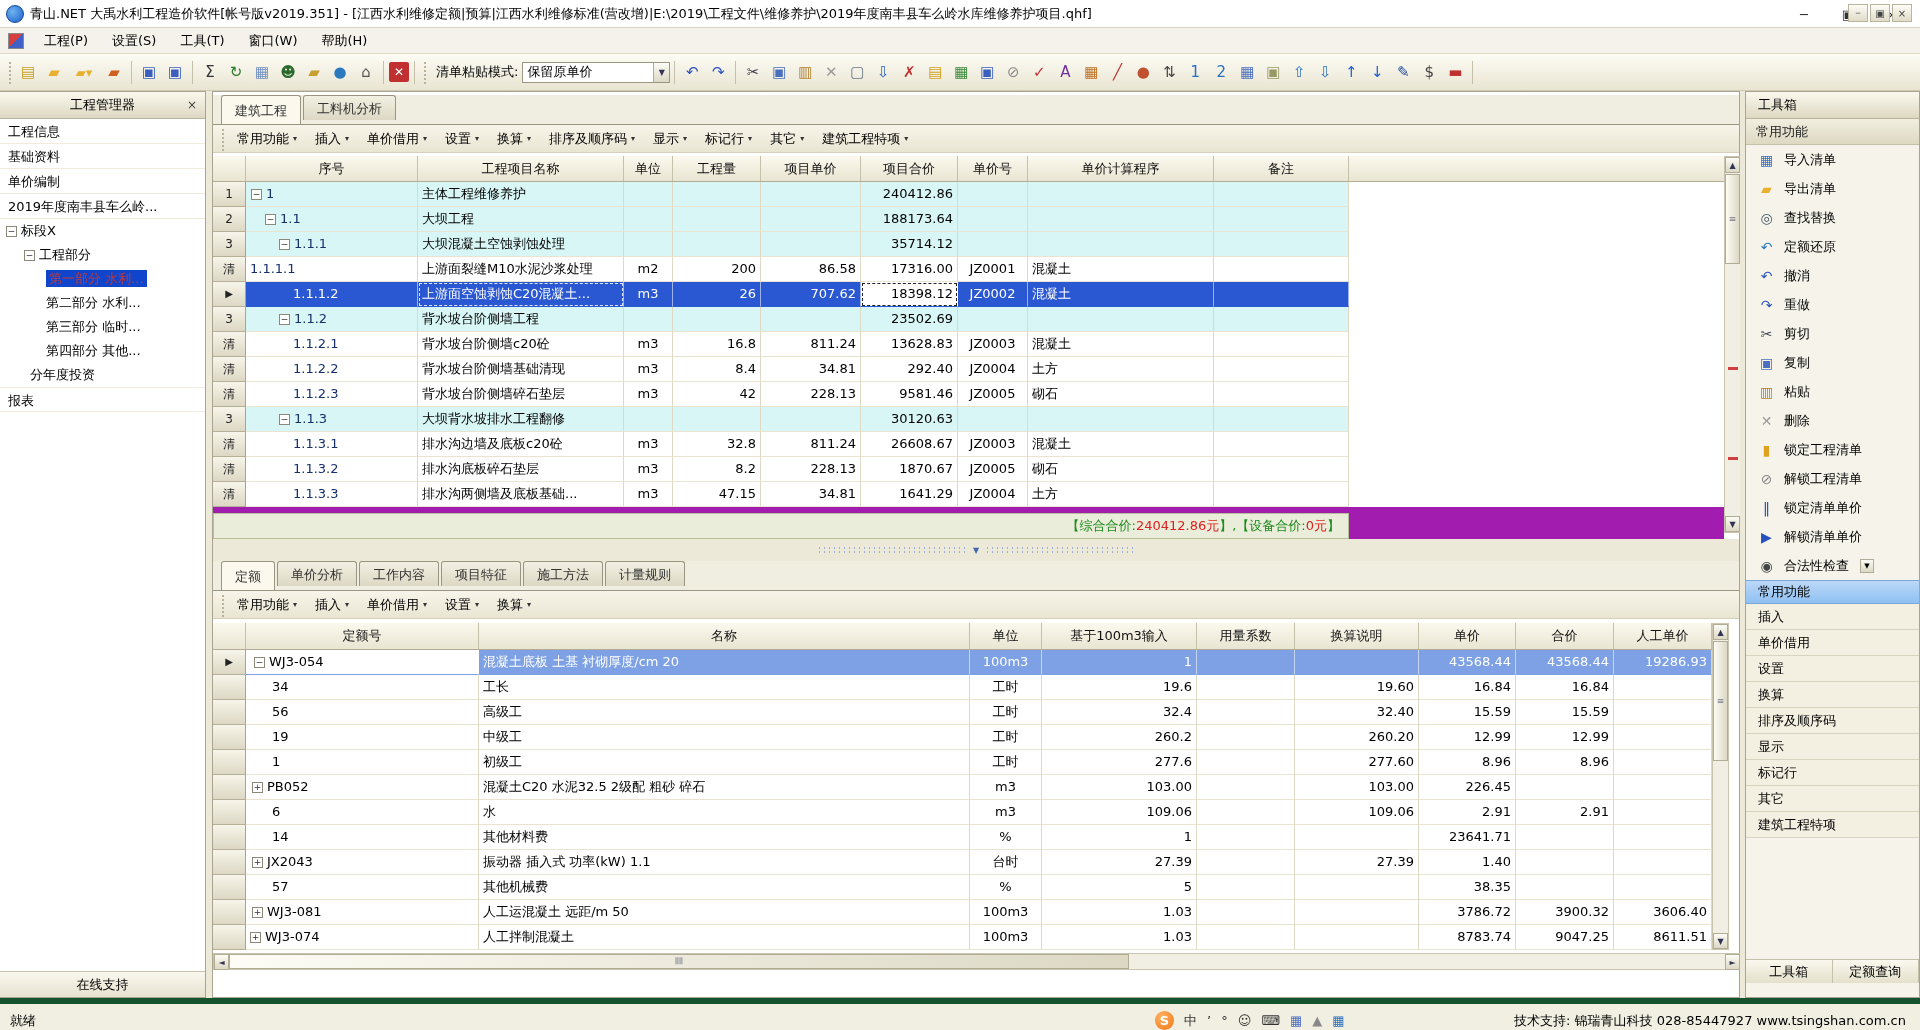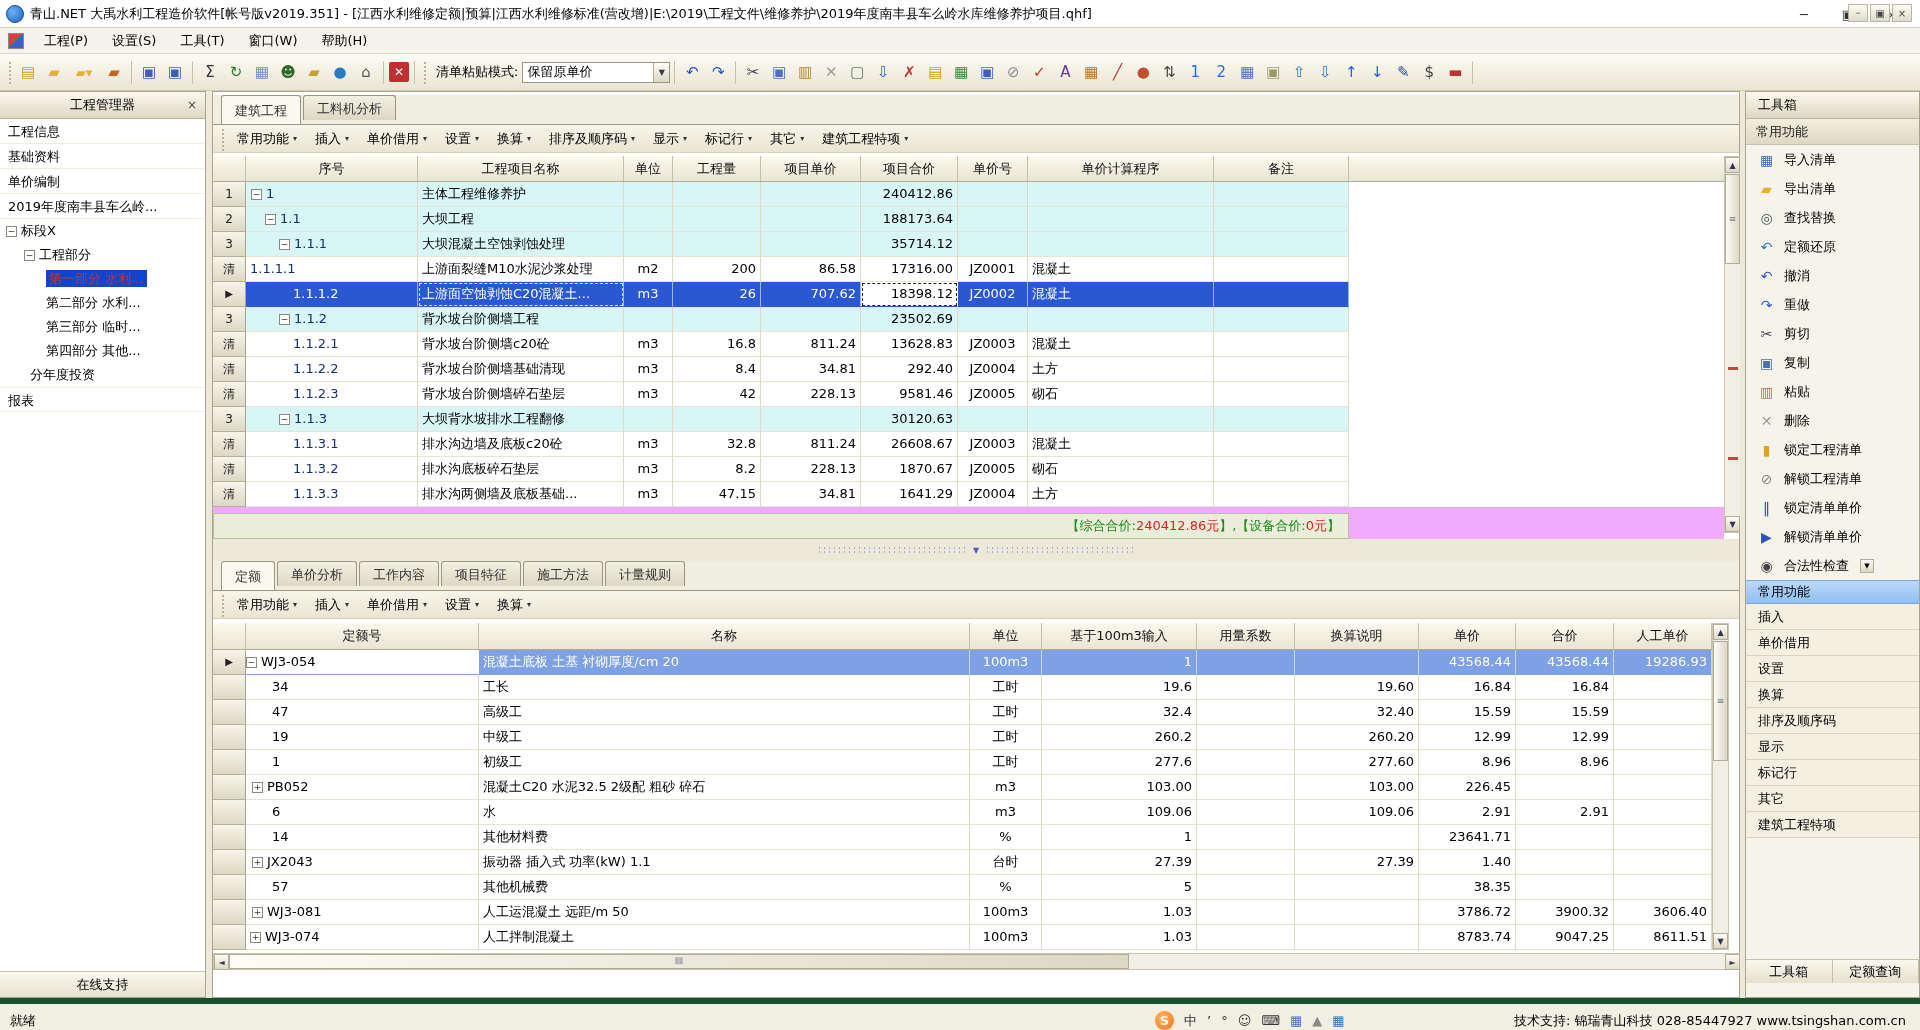--- a/index.html
+++ b/index.html
@@ -210,21 +210,21 @@
       <span class="ritem">单价借用<span class="dar">▾</span></span>
       <span class="ritem">设置<span class="dar">▾</span></span>
       <span class="ritem">换算<span class="dar">▾</span></span>
       <span class="ritem">排序及顺序码<span class="dar">▾</span></span>
       <span class="ritem">显示<span class="dar">▾</span></span>
       <span class="ritem">标记行<span class="dar">▾</span></span>
       <span class="ritem">其它<span class="dar">▾</span></span>
       <span class="ritem">建筑工程特项<span class="dar">▾</span></span>
     </div>
 
-  <div style="position:absolute;left:0;top:64px;width:1511px;height:443px;background:#f0abfc" id="grid1">
+  <div style="position:absolute;left:0;top:64px;width:1511px;height:443px;background:#a21caf" id="grid1">
       <div class="ghead">
         <div class="ghc" style="width: 33px;"></div>
         <div class="ghc" style="width: 172px;">序号</div>
         <div class="ghc" style="width: 206px;">工程项目名称</div>
         <div class="ghc" style="width: 49px;">单位</div>
         <div class="ghc" style="width: 88px;">工程量</div>
         <div class="ghc" style="width: 100px;">项目单价</div>
         <div class="ghc" style="width: 97px;">项目合价</div>
         <div class="ghc" style="width: 70px;">单价号</div>
         <div class="ghc" style="width: 186px;">单价计算程序</div>
@@ -434,21 +434,21 @@
         <div class="ghc" style="width: 72px; line-height: 26px;">单位</div>
         <div class="ghc" style="width: 155px; line-height: 26px;">基于100m3输入</div>
         <div class="ghc" style="width: 98px; line-height: 26px;">用量系数</div>
         <div class="ghc" style="width: 124px; line-height: 26px;">换算说明</div>
         <div class="ghc" style="width: 97px; line-height: 26px;">单价</div>
         <div class="ghc" style="width: 98px; line-height: 26px;">合价</div>
         <div class="ghc" style="width: 98px; line-height: 26px;">人工单价</div>
       </div>
       <div class="gr ls">
         <div class="rh" style="width: 33px; font-size: 10px;">▶</div>
-        <div class="gc white" style="width: 233px; padding-left: 0;"><span class="ex">−</span>WJ3-054</div>
+        <div class="gc white" style="width: 233px; padding-left: 8px;"><span class="ex">−</span>WJ3-054</div>
         <div class="gc" style="width: 491px;">混凝土底板 土基 衬砌厚度/cm 20</div>
         <div class="gc ac" style="width: 72px;">100m3</div>
         <div class="gc ar" style="width: 155px;">1</div>
         <div class="gc ar" style="width: 98px;"></div>
         <div class="gc ar" style="width: 124px;"></div>
         <div class="gc ar" style="width: 97px;">43568.44</div>
         <div class="gc ar" style="width: 98px;">43568.44</div>
         <div class="gc ar" style="width: 98px;">19286.93</div>
       </div>
       <div class="gr">
@@ -458,21 +458,21 @@
         <div class="gc ac" style="width: 72px;">工时</div>
         <div class="gc ar" style="width: 155px;">19.6</div>
         <div class="gc ar" style="width: 98px;"></div>
         <div class="gc ar" style="width: 124px;">19.60</div>
         <div class="gc ar" style="width: 97px;">16.84</div>
         <div class="gc ar" style="width: 98px;">16.84</div>
         <div class="gc ar" style="width: 98px;"></div>
       </div>
       <div class="gr">
         <div class="rh" style="width: 33px;"></div>
-        <div class="gc" style="width: 233px; padding-left: 26px;">47</div>
+        <div class="gc" style="width: 233px; padding-left: 26px;">56</div>
         <div class="gc" style="width: 491px;">高级工</div>
         <div class="gc ac" style="width: 72px;">工时</div>
         <div class="gc ar" style="width: 155px;">32.4</div>
         <div class="gc ar" style="width: 98px;"></div>
         <div class="gc ar" style="width: 124px;">32.40</div>
         <div class="gc ar" style="width: 97px;">15.59</div>
         <div class="gc ar" style="width: 98px;">15.59</div>
         <div class="gc ar" style="width: 98px;"></div>
       </div>
       <div class="gr">

